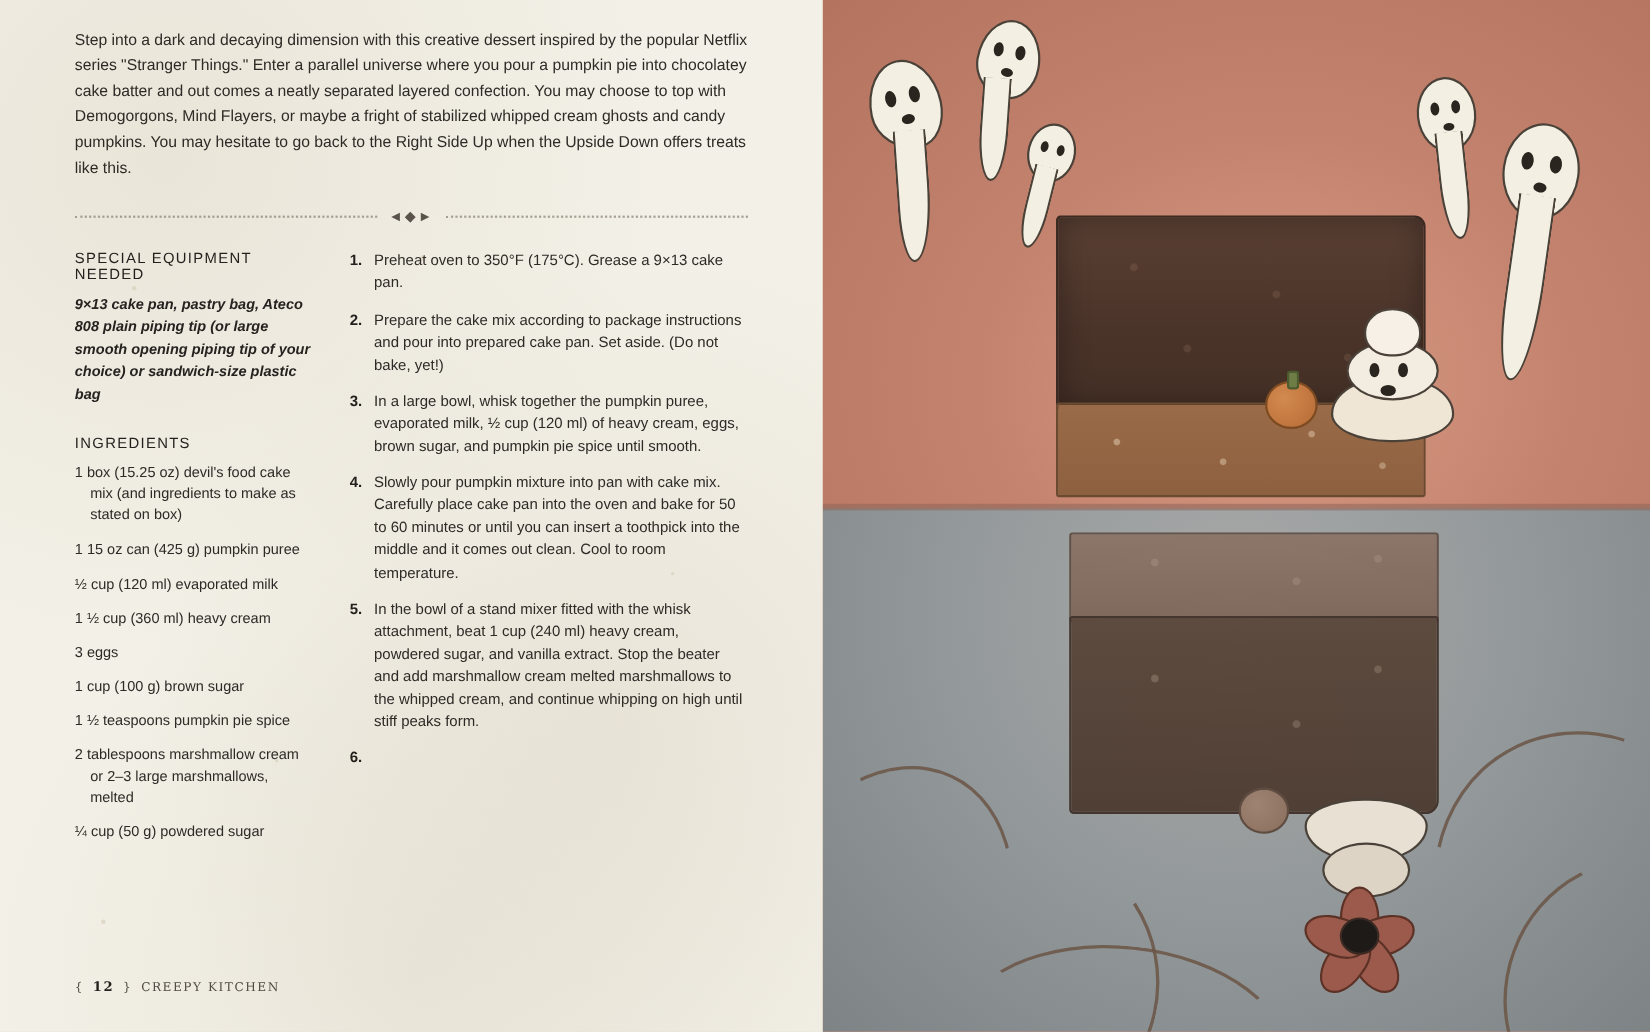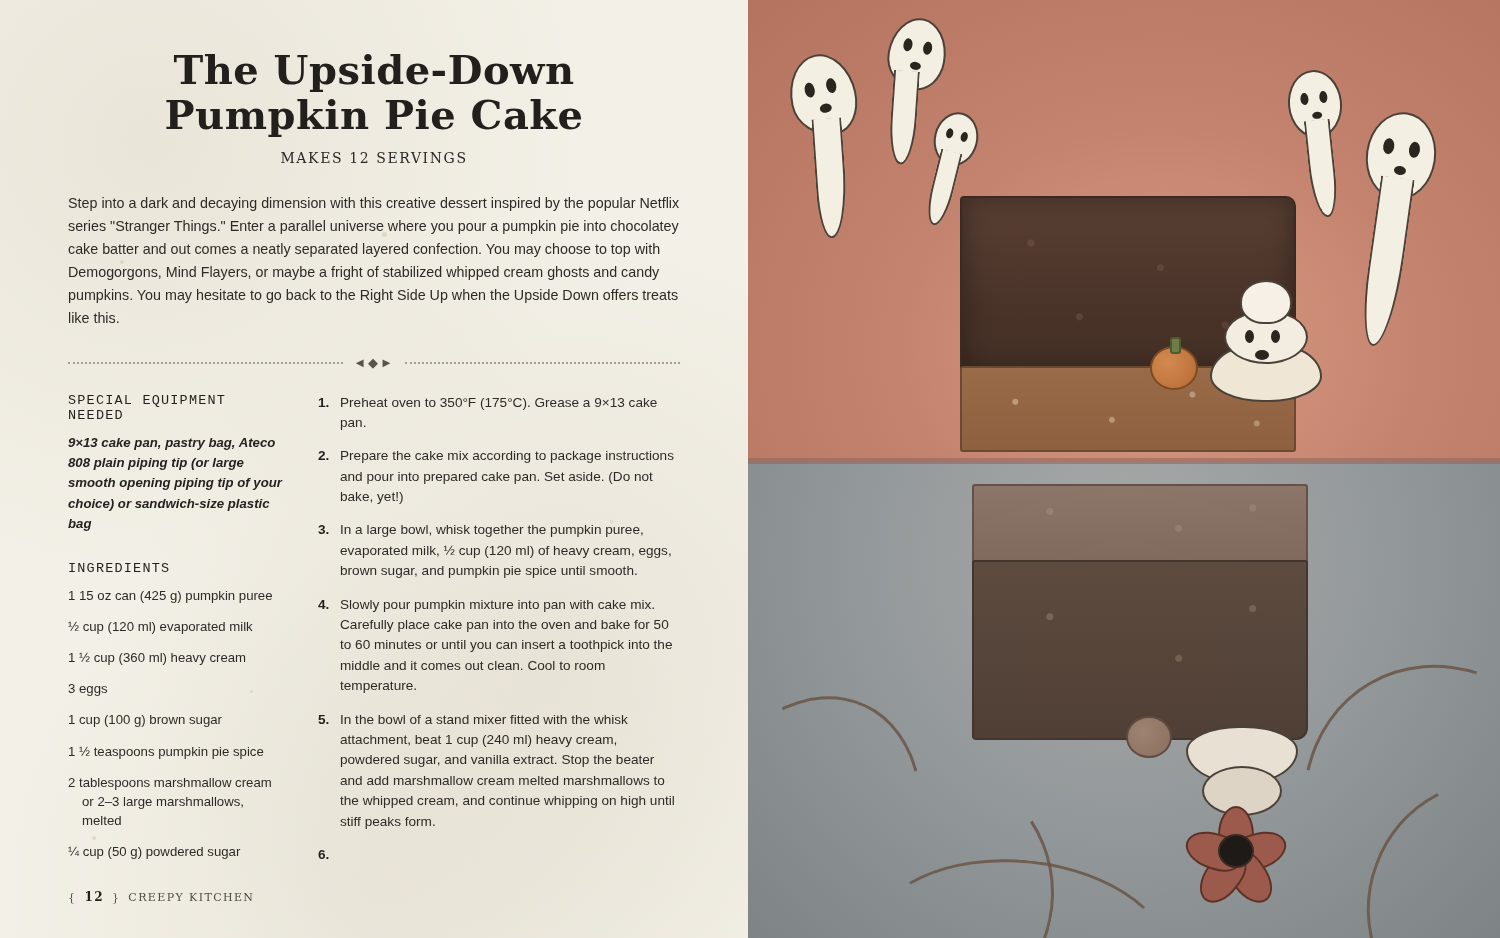--- a/index.html
+++ b/index.html
@@ -99,21 +99,21 @@
   }
   .col-left {
     width: 216px;
     flex: 0 0 216px;
   }
   .col-right {
     flex: 1;
   }
 
   .section-head {
-    font-family: Liberation Mono, monospace;
+    font-family: Liberation Sans, sans-serif;
     font-size: 13.5px;
     letter-spacing: 1.2px;
     color: #231f1c;
     margin-bottom: 10px;
   }
   .equip-text {
     font-size: 13.2px;
     line-height: 1.55;
     font-weight: bold;
     color: #262220;
@@ -447,44 +447,38 @@
 <div class="spread">
 
   <div class="page-left">
 
     <div class="speckle" style="left:120px; top:260px; width:4px; height:4px;"></div>
     <div class="speckle" style="left:382px; top:232px; width:5px; height:5px;"></div>
     <div class="speckle" style="left:610px; top:520px; width:3px; height:3px;"></div>
     <div class="speckle" style="left:250px; top:690px; width:3px; height:3px;"></div>
     <div class="speckle" style="left:92px; top:836px; width:4px; height:4px;"></div>
 
-    <div class="title-block">
-      <h1 class="recipe-title">
-        <span>The Upside-Down</span>
-        <span class="line2">Pumpkin Pie Cake</span>
-      </h1>
-      <div class="servings">MAKES 12 SERVINGS</div>
-    </div>
 
     <p class="intro">Step into a dark and decaying dimension with this creative dessert inspired by the popular Netflix series "Stranger Things." Enter a parallel universe where you pour a pumpkin pie into chocolatey cake batter and out comes a neatly separated layered confection. You may choose to top with Demogorgons, Mind Flayers, or maybe a fright of stabilized whipped cream ghosts and candy pumpkins. You may hesitate to go back to the Right Side Up when the Upside Down offers treats like this.</p>
 
     <div class="divider-row">
       <div class="dotline"></div>
       <div class="diamond-orn">◄◆►</div>
       <div class="dotline"></div>
     </div>
 
     <div class="columns">
 
       <div class="col-left">
         <div class="section-head">SPECIAL EQUIPMENT NEEDED</div>
         <div class="equip-text">9×13 cake pan, pastry bag, Ateco 808 plain piping tip (or large smooth opening piping tip of your choice) or sandwich-size plastic bag</div>
 
         <div class="section-head">INGREDIENTS</div>
         <ul class="ing-list">
+          <li>1 box (15.25 oz) devil's food cake mix (and ingredients to make as stated on box)</li>
           <li>1 15 oz can (425 g) pumpkin puree</li>
           <li>½ cup (120 ml) evaporated milk</li>
           <li>1 ½ cup (360 ml) heavy cream</li>
           <li>3 eggs</li>
           <li>1 cup (100 g) brown sugar</li>
           <li>1 ½ teaspoons pumpkin pie spice</li>
           <li>2 tablespoons marshmallow cream or 2–3 large marshmallows, melted</li>
           <li>¼ cup (50 g) powdered sugar</li>
 
         </ul>

